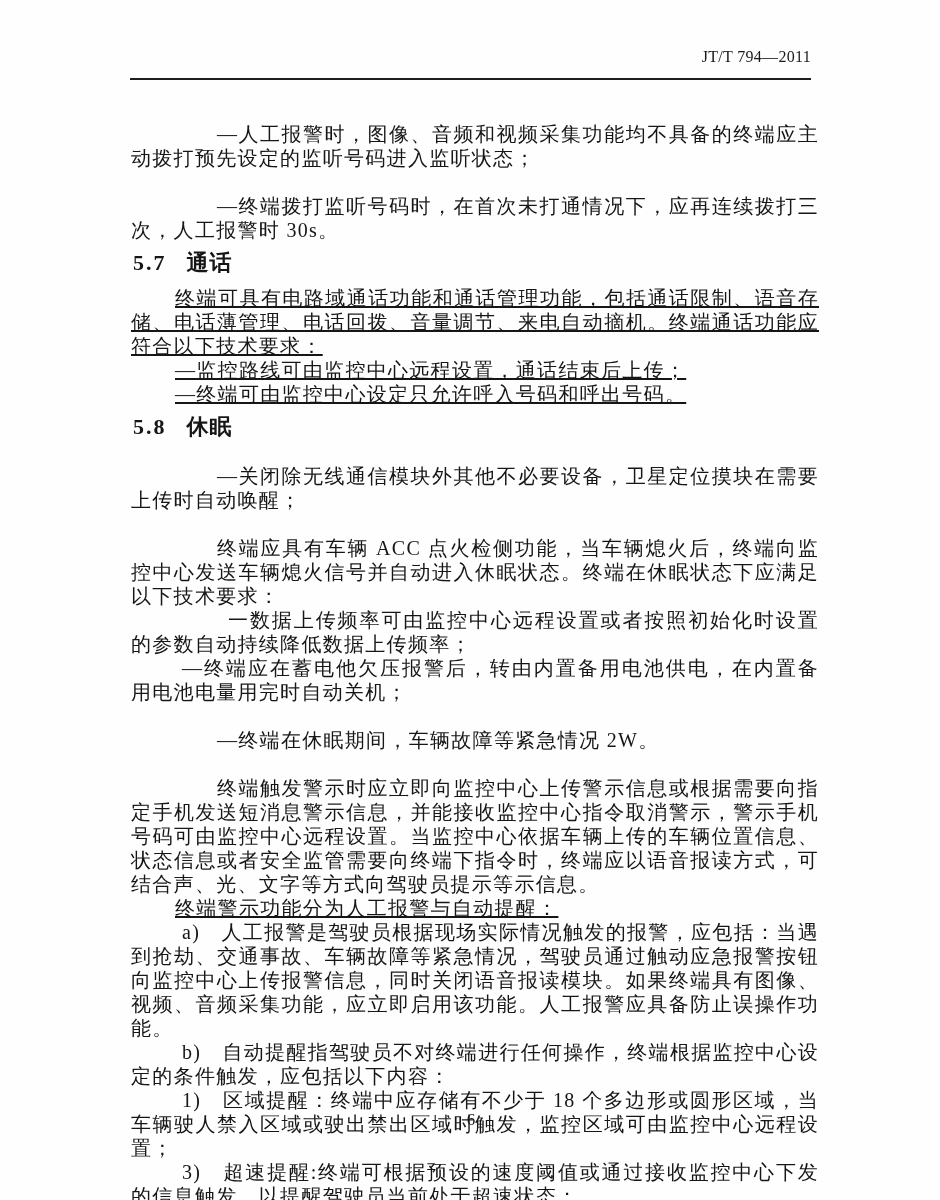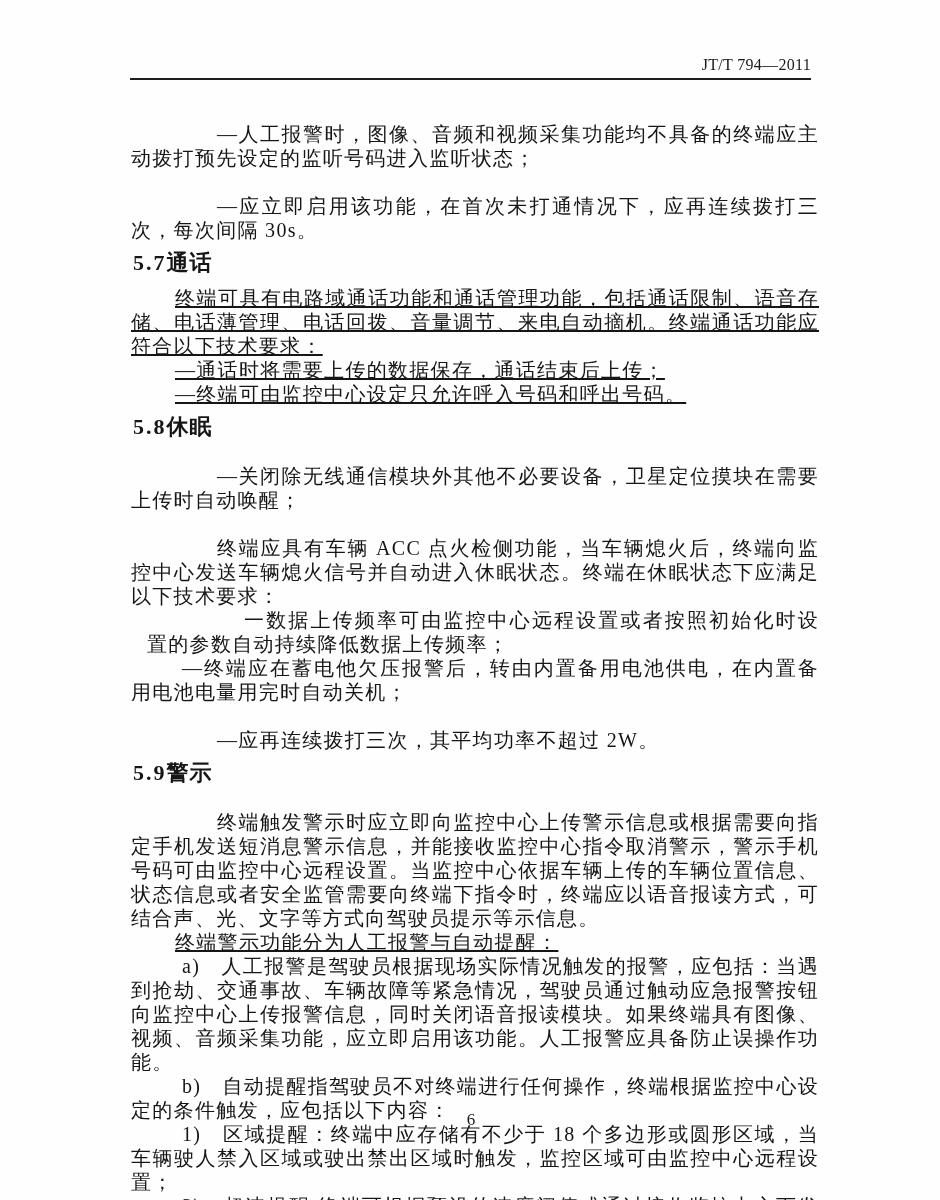--- a/index.html
+++ b/index.html
@@ -10,21 +10,21 @@
     color:#161616;
     overflow:hidden;
   }
   .page {
     position:relative;
     width:940px; height:1200px;
     background:#fefefe;
   }
   .doc-number {
     position:absolute;
-    top:56px; left:131px; width:680px;
+    top:48px; left:131px; width:680px;
     text-align:right;
     font-size:16px;
     letter-spacing:0.3px;
     color:#1a1a1a;
   }
   .header-rule {
     position:absolute;
     top:78px; left:130px;
     width:681px; height:2px;
     background:#1e1e1e;
@@ -36,65 +36,64 @@
     font-size:20px;
     line-height:24px;
     text-align:justify;
   }
   .content p {
     margin:0;
     letter-spacing:1.3px;
     word-break:break-all;
   }
   .content p.ind-4  { text-indent:86px;margin-top:24px; }
-  .content p.ind-4b { text-indent:97px;margin-left:16px; }
+  .content p.ind-4b { text-indent:97px; }
   .content p.ind-2  { text-indent:44px;text-decoration:underline; }
   .content p.ind-2b { text-indent:51px; }
   .content .sec-heading {
     font-family:"DejaVu Sans","Liberation Sans",sans-serif;
     font-weight:bold;
     font-size:22px;
     line-height:26px;
     margin:8px 0 10px 2px;
     letter-spacing:1px;
     text-align:left;
   }
   .content .sec-heading .h-num {
     font-family:"Liberation Serif","DejaVu Serif",serif;
-    margin-right:0;
+    margin-right:20px;
     letter-spacing:2px;
   }
   .page-number {
     position:absolute;
     top:1110px; left:131px; width:680px;
     text-align:center;
     font-size:17px;
     color:#1a1a1a;
   }
 </style>
 </head>
 <body>
 
 <div class="page">
   <div class="doc-number">JT/T 794—2011</div>
   <div class="header-rule"></div>
   <div class="content">
       <p class="ind-4">—人工报警时，图像、音频和视频采集功能均不具备的终端应主动拨打预先设定的监听号码进入监听状态；</p>
-      <p class="ind-4">—应立即启用该功能，在首次未打通情况下，应再连续拨打三次，每次间隔 30s。</p>
+      <p class="ind-4">—终端拨打监听号码时，在首次未打通情况下，应再连续拨打三次，人工报警时 30s。</p>
       <div class="sec-heading"><span class="h-num">5.7</span><span>通话</span></div>
       <p class="ind-2">终端可具有电路域通话功能和通话管理功能，包括通话限制、语音存储、电话薄管理、电话回拨、音量调节、来电自动摘机。终端通话功能应符合以下技术要求：</p>
-      <p class="ind-2">—通话时将需要上传的数据保存，通话结束后上传；</p>
+      <p class="ind-2">—监控路线可由监控中心远程设置，通话结束后上传；</p>
       <p class="ind-2">—终端可由监控中心设定只允许呼入号码和呼出号码。</p>
       <div class="sec-heading"><span class="h-num">5.8</span><span>休眠</span></div>
       <p class="ind-4">—关闭除无线通信模块外其他不必要设备，卫星定位摸块在需要上传时自动唤醒；</p>
       <p class="ind-4">终端应具有车辆 ACC 点火检侧功能，当车辆熄火后，终端向监控中心发送车辆熄火信号并自动进入休眠状态。终端在休眠状态下应满足以下技术要求：</p>
       <p class="ind-4b">一数据上传频率可由监控中心远程设置或者按照初始化时设置的参数自动持续降低数据上传频率；</p>
       <p class="ind-2b">—终端应在蓄电他欠压报警后，转由内置备用电池供电，在内置备用电池电量用完时自动关机；</p>
-      <p class="ind-4">—应再连续拨打三次，其平均功率不超过 2W。</p>
-      <div class="sec-heading"><span class="h-num">5.9</span><span>警示</span></div>
+      <p class="ind-4">—终端在休眠期间，车辆故障等紧急情况 2W。</p>
       <p class="ind-4">终端触发警示时应立即向监控中心上传警示信息或根据需要向指定手机发送短消息警示信息，并能接收监控中心指令取消警示，警示手机号码可由监控中心远程设置。当监控中心依据车辆上传的车辆位置信息、状态信息或者安全监管需要向终端下指令时，终端应以语音报读方式，可结合声、光、文字等方式向驾驶员提示等示信息。</p>
       <p class="ind-2">终端警示功能分为人工报警与自动提醒：</p>
       <p class="ind-2b">a)　人工报警是驾驶员根据现场实际情况触发的报警，应包括：当遇到抢劫、交通事故、车辆故障等紧急情况，驾驶员通过触动应急报警按钮向监控中心上传报警信息，同时关闭语音报读模块。如果终端具有图像、视频、音频采集功能，应立即启用该功能。人工报警应具备防止误操作功能。</p>
       <p class="ind-2b">b)　自动提醒指驾驶员不对终端进行任何操作，终端根据监控中心设定的条件触发，应包括以下内容：</p>
       <p class="ind-2b">1)　区域提醒：终端中应存储有不少于 18 个多边形或圆形区域，当车辆驶人禁入区域或驶出禁出区域时触发，监控区域可由监控中心远程设置；</p>
       <p class="ind-2b">3)　超速提醒:终端可根据预设的速度阈值或通过接收监控中心下发的信息触发，以提醒驾驶员当前处于超速状态；</p>
     </div>
   <div class="page-number">6</div>
 </div>
 

